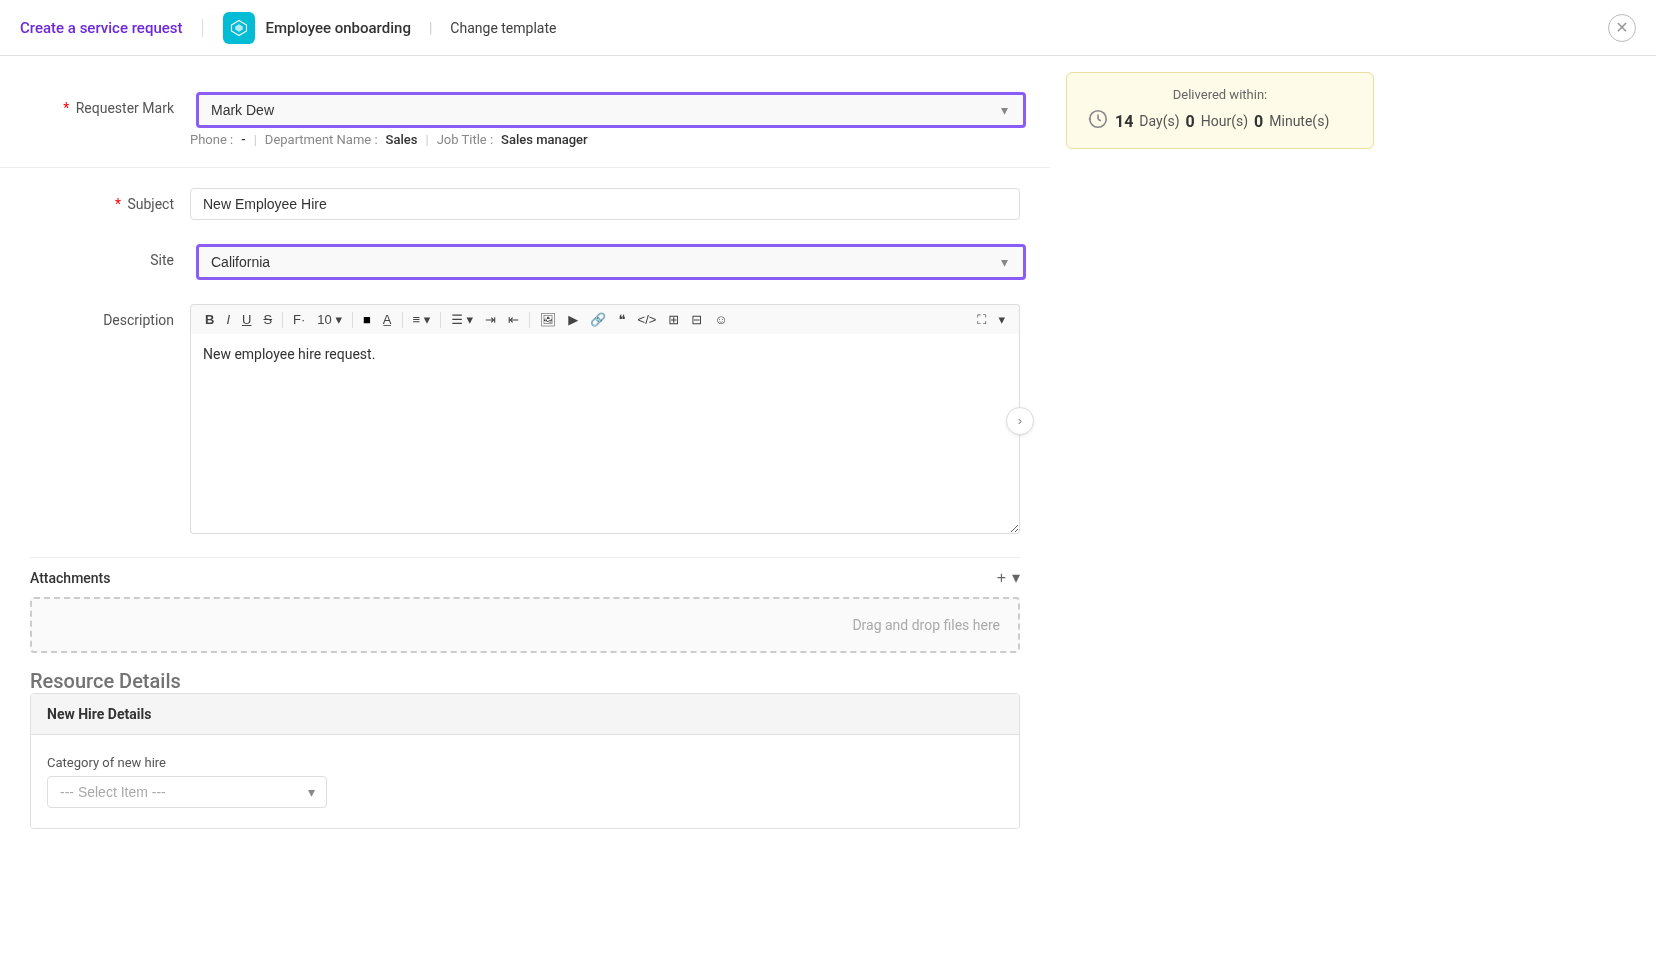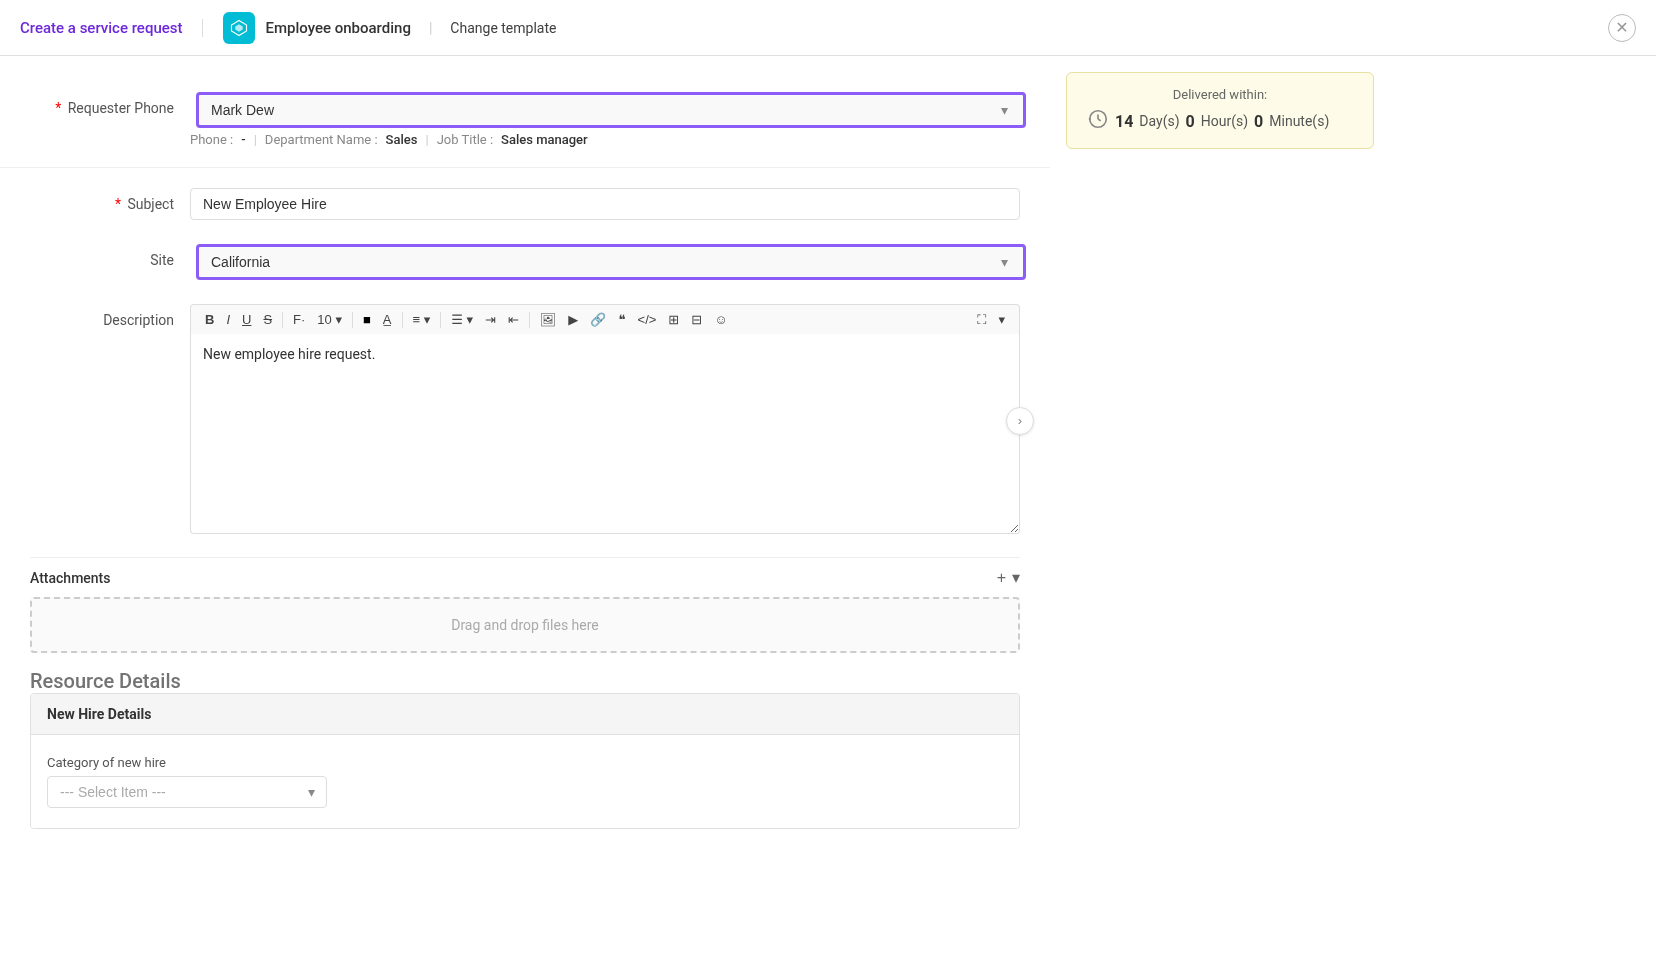--- a/index.html
+++ b/index.html
@@ -291,21 +291,21 @@
       background: none;
       border: none;
       cursor: pointer;
       color: #666;
       font-size: 16px;
     }
     .drop-zone {
       border: 2px dashed #ccc;
       border-radius: 4px;
       padding: 18px;
-      text-align: center;
+      text-align: right;
       color: #aaa;
       font-size: 14px;
       background: #fafafa;
       cursor: pointer;
     }
 
     
     .resource-section {
       padding: 16px 30px;
     }
@@ -407,21 +407,21 @@
     <button class="close-btn">✕</button>
   </div>
 
   <div class="main-layout">
 
     <div class="form-area">
 
       <div class="form-row">
         <div class="form-label">
           <span class="required-star">*</span>
-          <span>Requester Phone</span>
+          <span>Requester Mark</span>
         </div>
         <div class="form-control-area">
           <div class="select-wrapper">
             <select class="form-select">
               <option value="Mark Dew">Mark Dew</option>
             </select>
           </div>
           <div class="user-info-row">
             <span class="user-info-label">Phone :</span>
             <span class="user-info-value">-</span>

